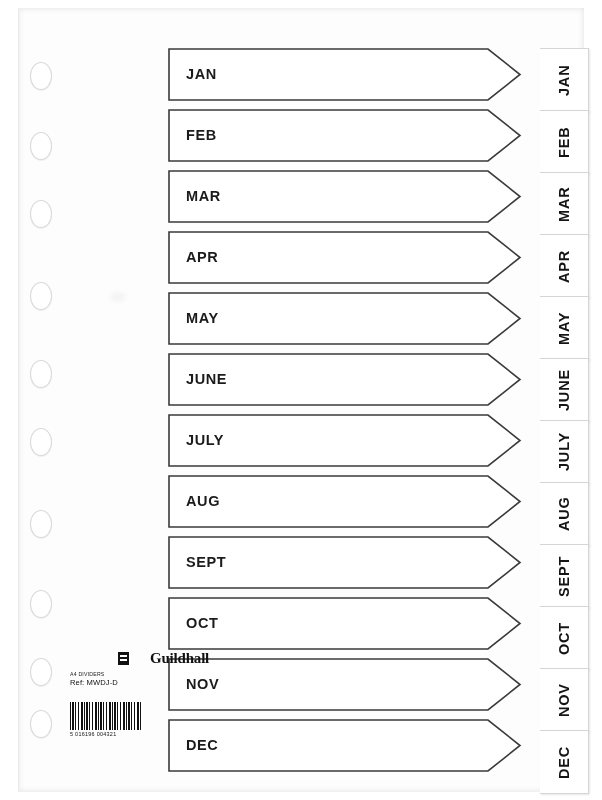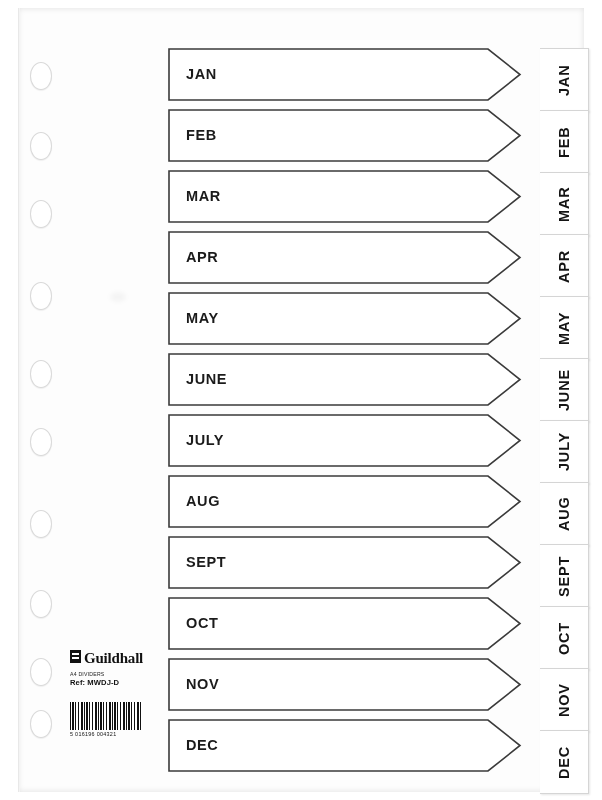--- a/index.html
+++ b/index.html
@@ -133,22 +133,23 @@
   
   .brand-block {
     position: absolute;
     left: 70px;
     top: 650px;
     width: 88px;
     height: 52px;
   }
   .brand-logo-row {
     display: flex;
-    align-items: flex-start;
-    gap: 3px;
+    align-items: center;
+    gap: 21px;
+    margin-left: 48px;
   }
   .brand-mark {
     width: 11px;
     height: 13px;
     background: #111111;
     position: relative;
     flex: 0 0 auto;
   }
   .brand-mark::after {
     content: "";
@@ -169,21 +170,21 @@
   }
   .brand-sub {
     margin-top: 4px;
     font-size: 5.2px;
     color: #222222;
     letter-spacing: 0.2px;
   }
   .brand-ref {
     margin-top: 1px;
     font-size: 7.6px;
-    font-weight: bold;
+    font-weight: normal;
     color: #111111;
     letter-spacing: 0.1px;
   }
 
   
   .barcode {
     position: absolute;
     left: 70px;
     top: 702px;
     width: 72px;

